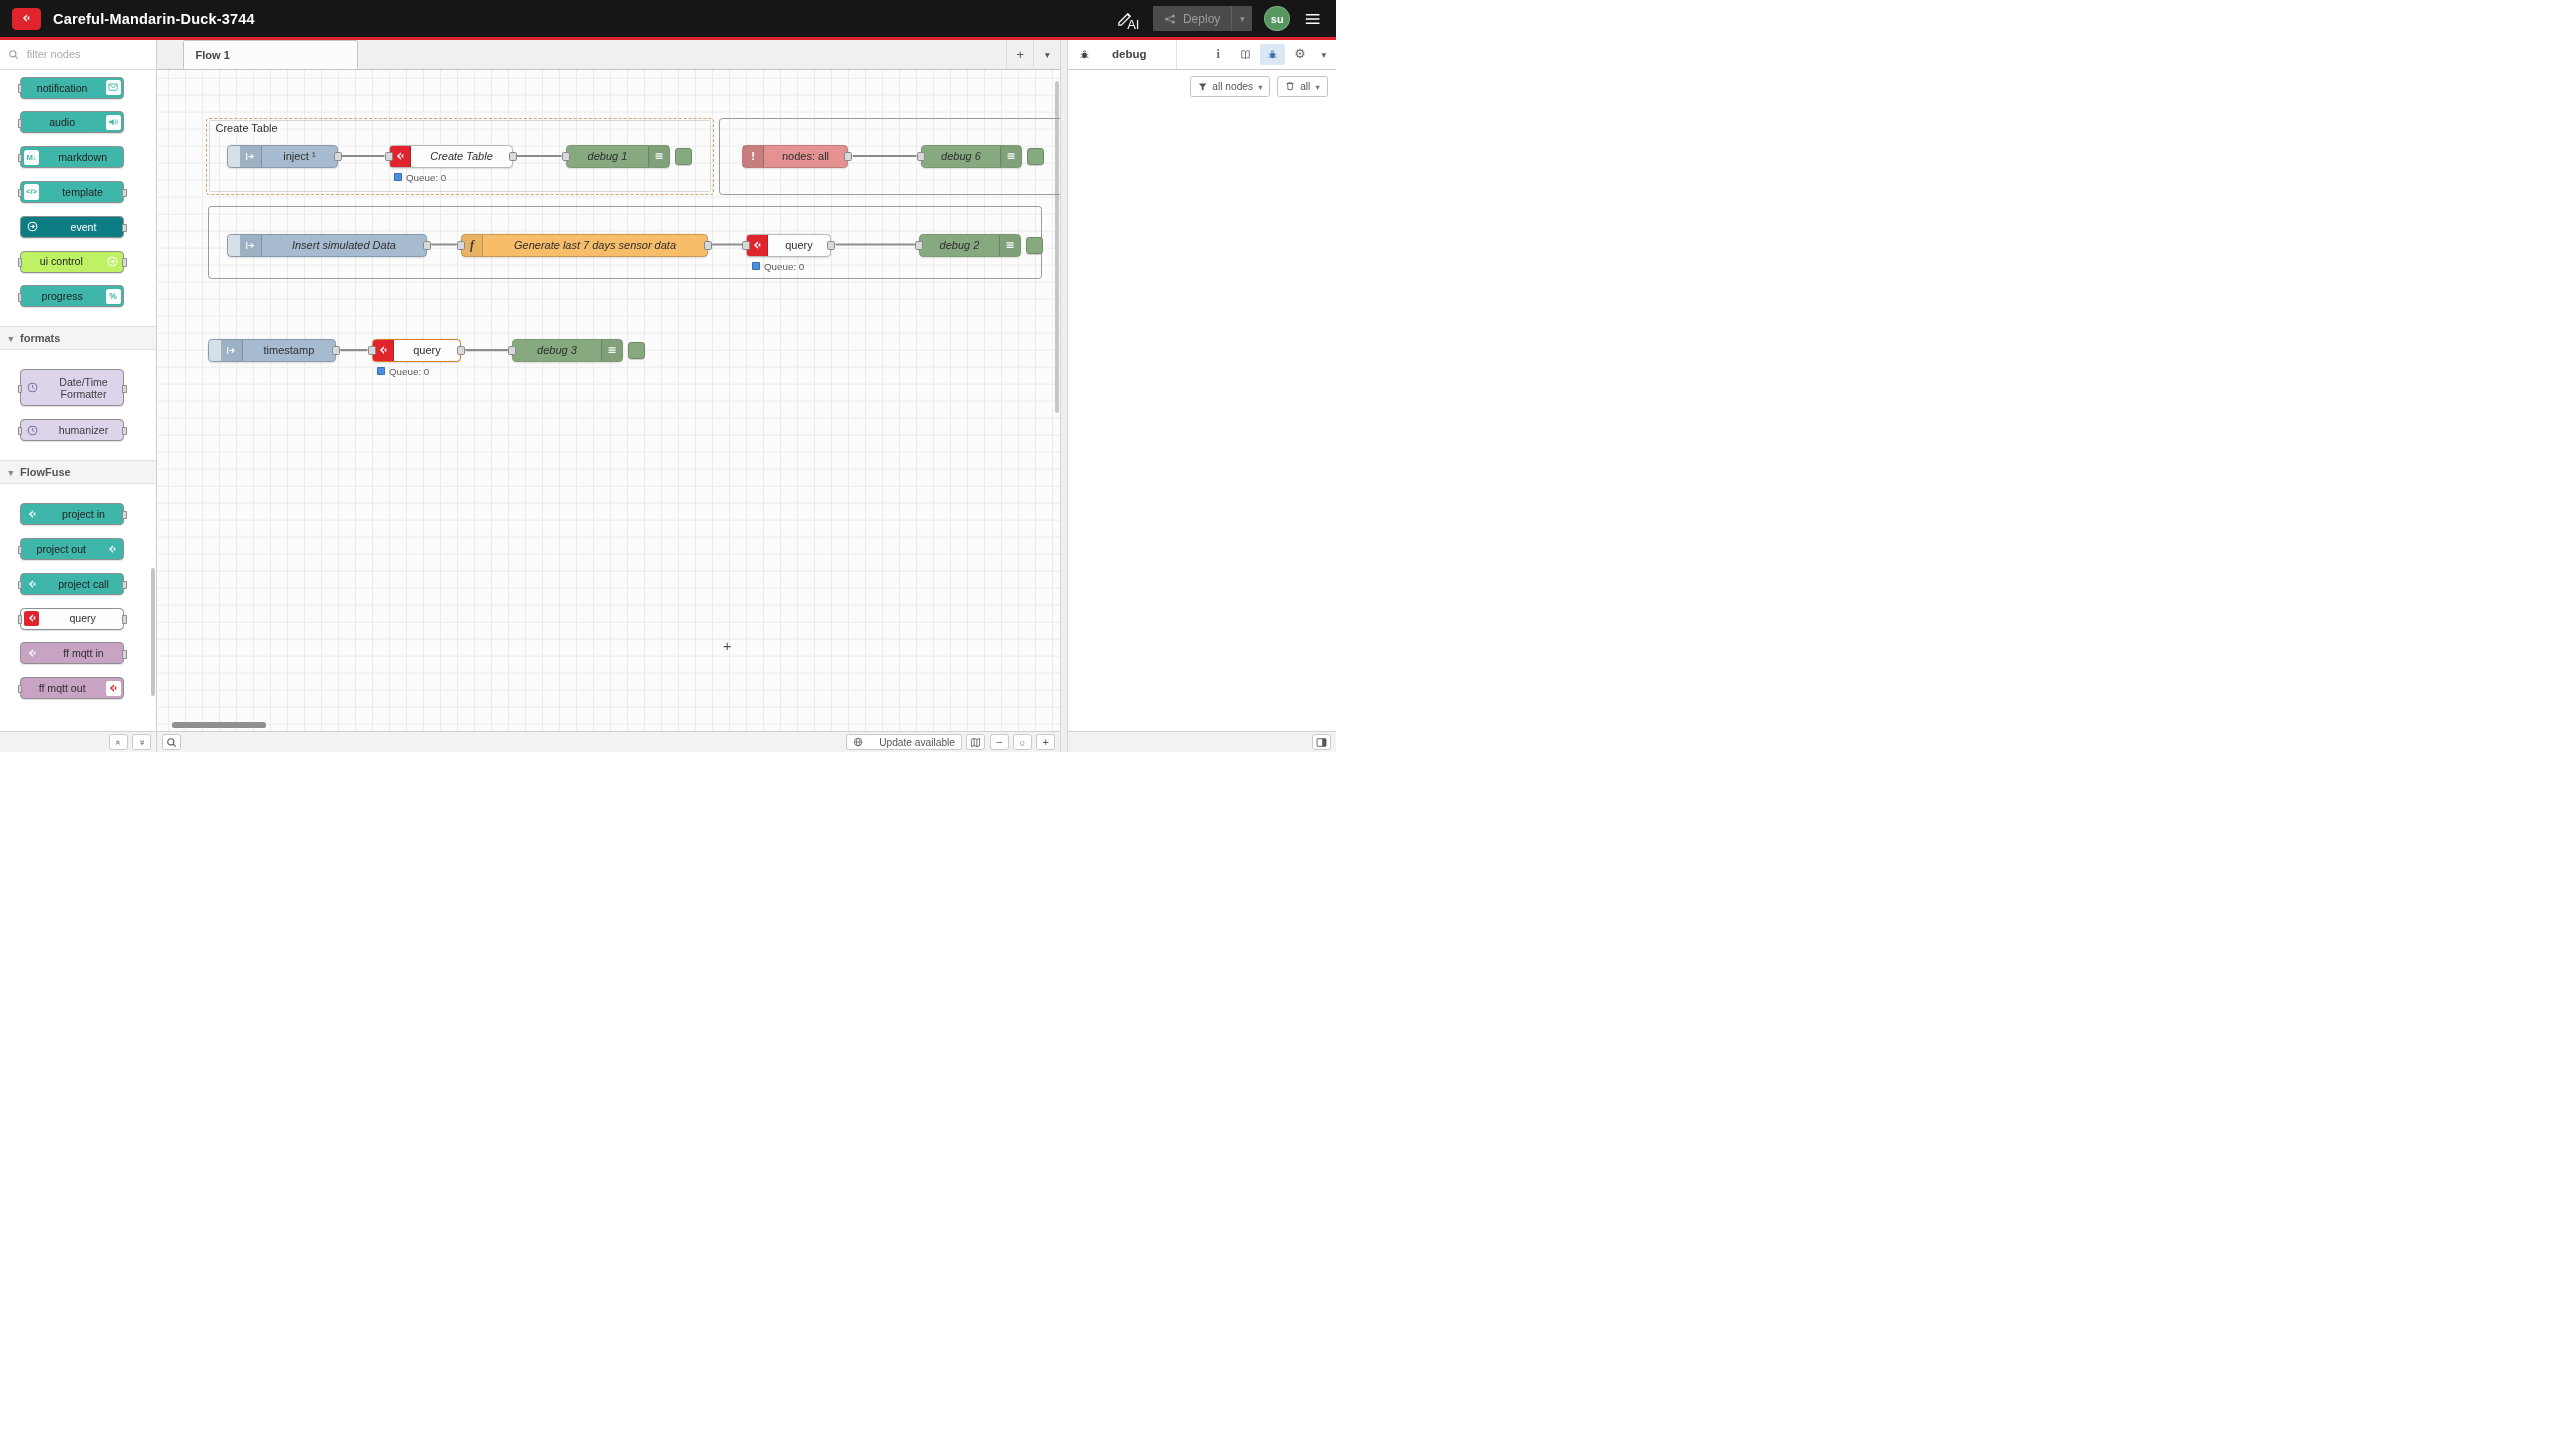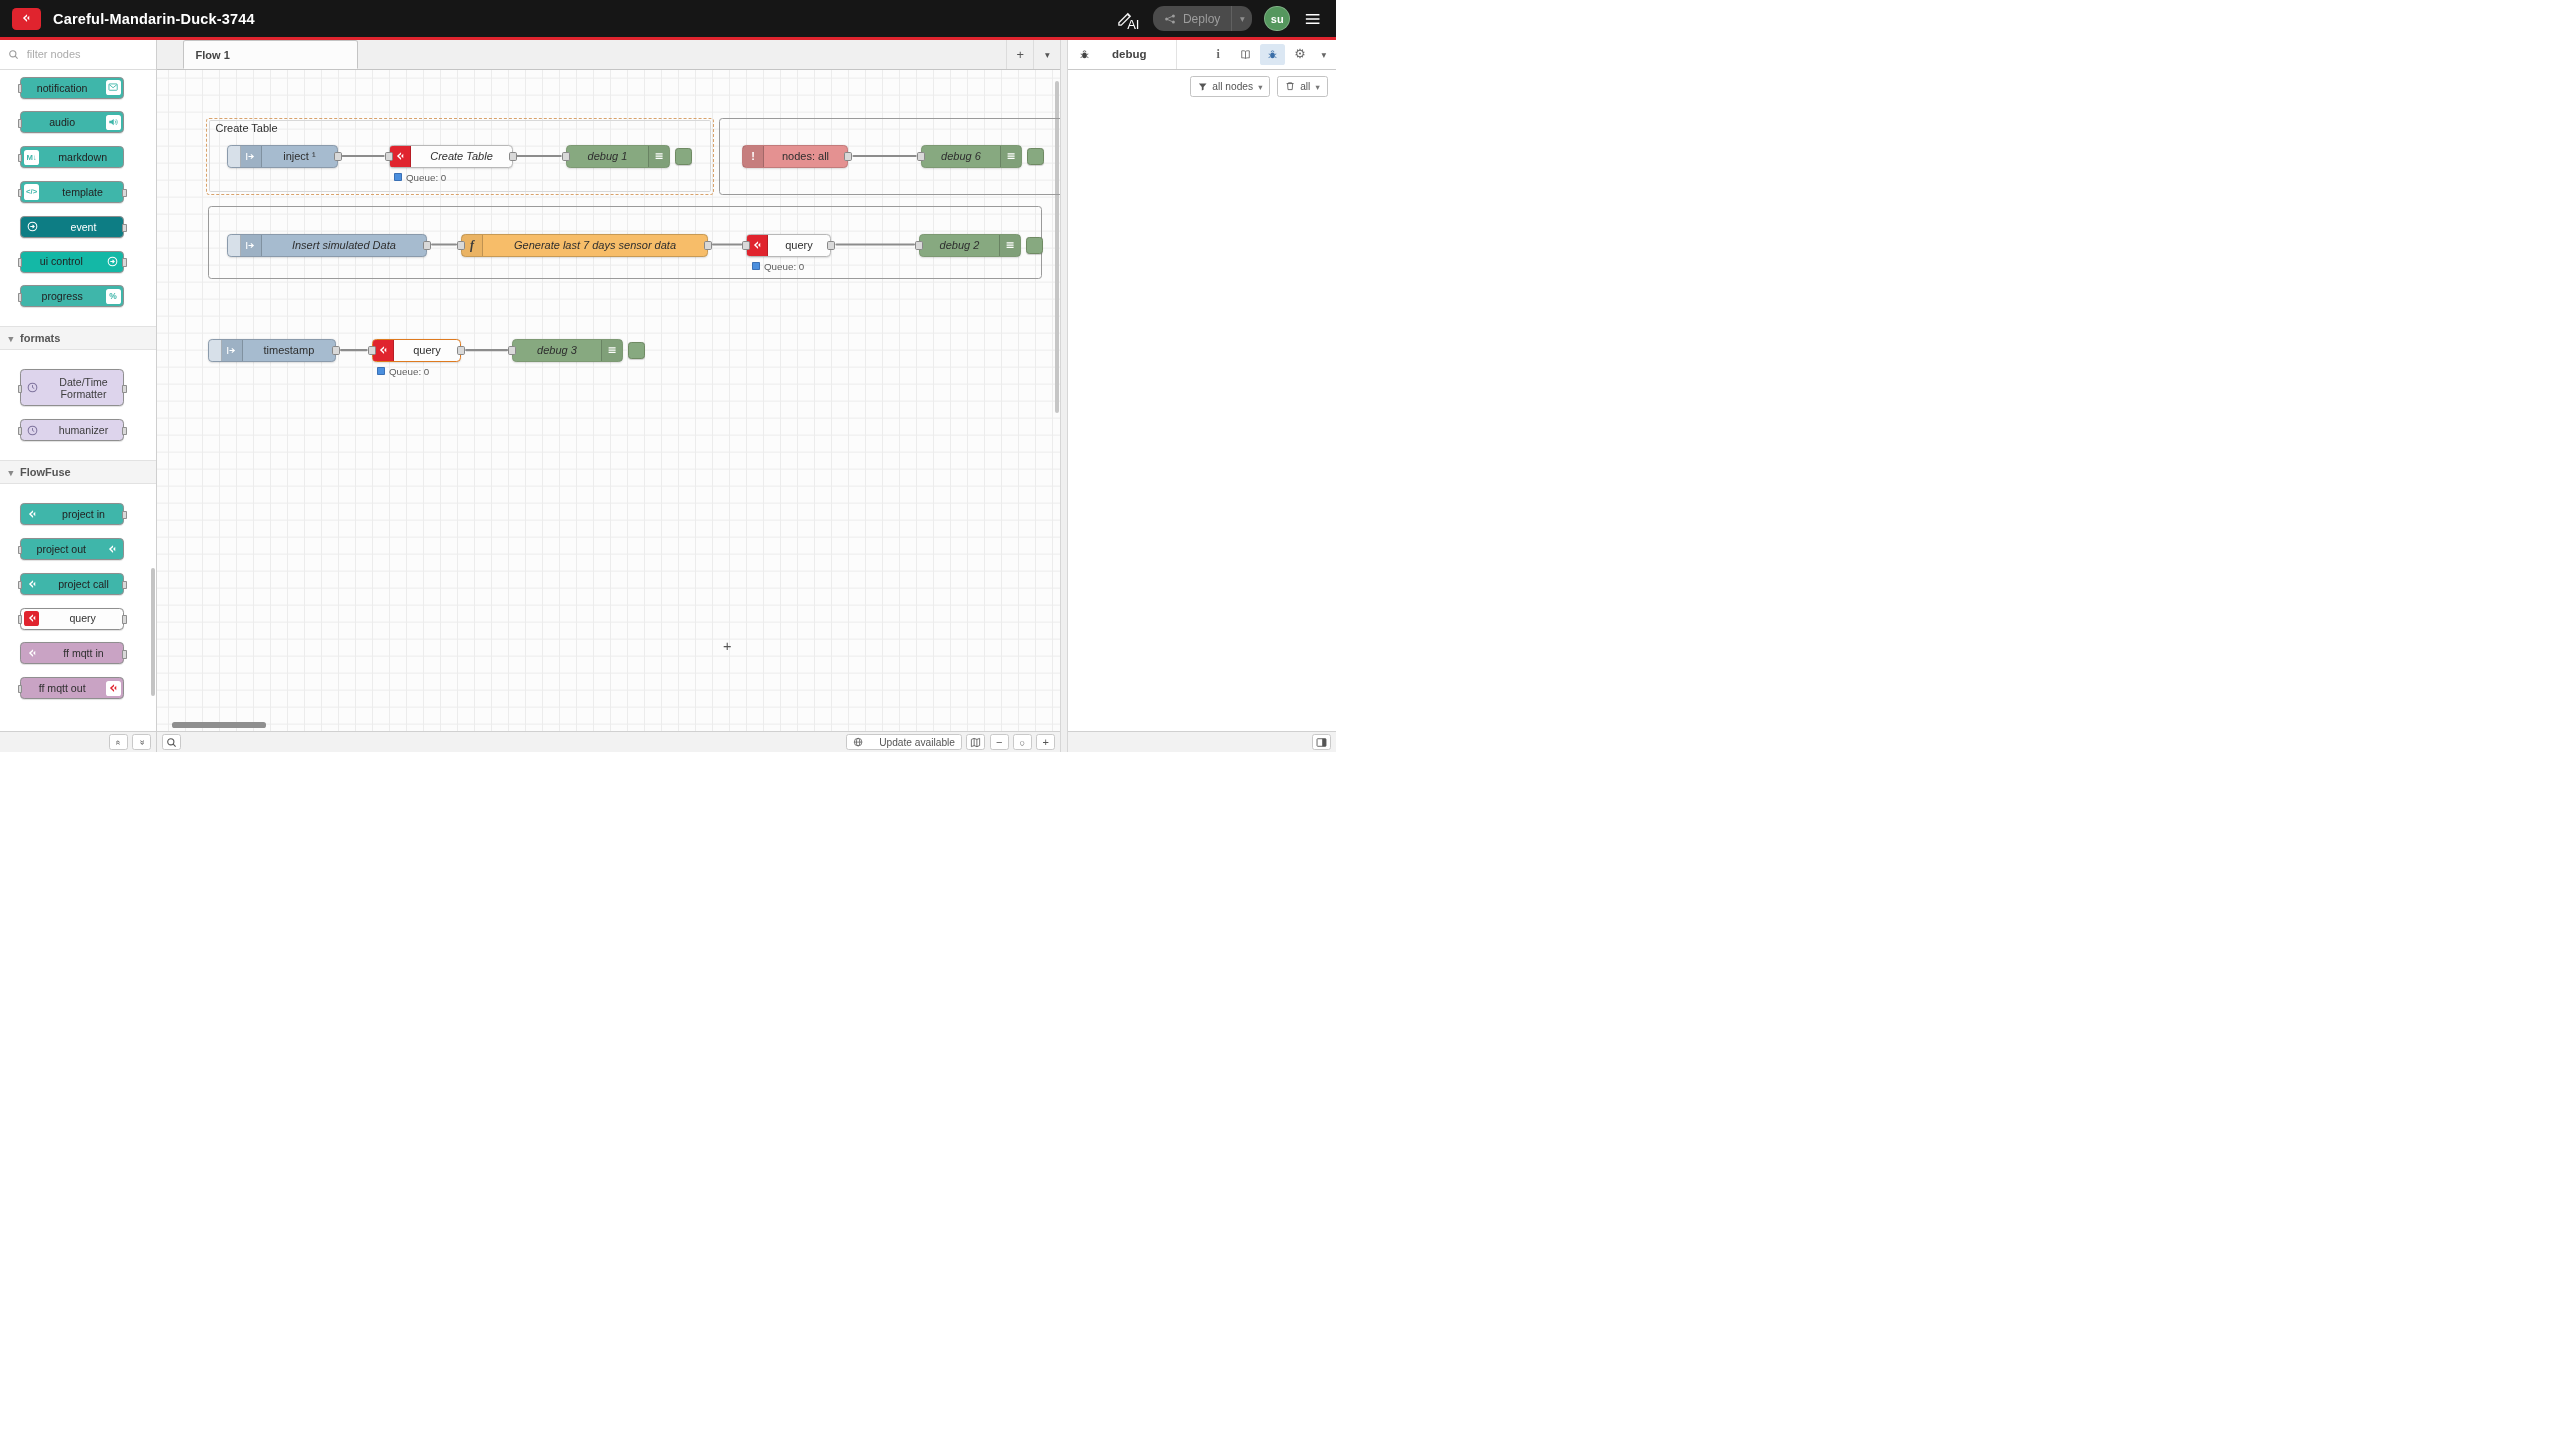--- a/index.html
+++ b/index.html
@@ -11,21 +11,21 @@
 
   
   .header { height:37px; background:#161616; display:flex; align-items:center;
             padding:0 12px; gap:12px; color:#fff; flex:0 0 auto; }
   .logo { width:29px; height:22px; border-radius:4.3px; display:flex; align-items:center;
           justify-content:center; color:#fff; cursor:pointer; }
   .title { font-size:14.5px; font-weight:bold; letter-spacing:0.2px; }
   .ai-btn { position:relative; width:32px; height:27px; display:flex; align-items:center;
             justify-content:center; color:#f2f2f2; cursor:pointer; }
   .ai-tag { position:absolute; right:1.7px; bottom:0; font-size:13px; font-weight:normal; color:#fff; }
-  .deploy { display:flex; align-items:stretch; background:#4b4b4b; border-radius:11px;
+  .deploy { display:flex; align-items:stretch; background:#4b4b4b; border-radius:1px;
             height:25.6px; color:#9d9d9d; font-size:12px; overflow:hidden; cursor:default; }
   .deploy-main { display:flex; align-items:center; gap:6.8px; padding:0 11px; }
   .deploy-caret { display:flex; align-items:center; padding:0 7.7px; border-left:0.9px solid #616161;
                   color:#8f8f8f; font-size:9.4px; }
   .avatar { width:25.6px; height:25.6px; border-radius:50%; display:flex; align-items:center;
             justify-content:center; font-size:11px; font-weight:bold; color:#fff;
             border:1.7px solid rgba(255,255,255,.25); cursor:pointer; }
   .menu-btn { width:22px; height:19px; display:flex; align-items:center; justify-content:center;
               color:#fff; cursor:pointer; }
   .red-bar { height:2.6px; flex:0 0 auto; }
@@ -248,21 +248,21 @@
           <div class="pnode" style="background: rgb(13, 125, 132); color: rgb(255, 255, 255);">
             <span class="picon" style="color:#fff">
               <svg viewBox="0 0 16 16" width="11" height="11">
                 <circle cx="8" cy="8" r="6.3" fill="none" stroke="currentColor" stroke-width="1.5"></circle>
                 <path d="M4.8 8h5.2M8 5.5L10.5 8 8 10.5" fill="none" stroke="currentColor" stroke-width="1.5"></path>
               </svg>
             </span>
             <span class="plabel">event</span>
             <span class="pport right"></span>
           </div>
-          <div class="pnode" style="background: #14b8a6; color: rgb(34, 34, 34);">
+          <div class="pnode" style="background: #bef264; color: rgb(34, 34, 34);">
             <span class="plabel">ui control</span>
             <span class="picon" style="color:#fff">
               <svg viewBox="0 0 16 16" width="11" height="11">
                 <circle cx="8" cy="8" r="6.3" fill="none" stroke="currentColor" stroke-width="1.5"></circle>
                 <path d="M4.8 8h5.2M8 5.5L10.5 8 8 10.5" fill="none" stroke="currentColor" stroke-width="1.5"></path>
               </svg>
             </span>
             <span class="pport left"></span>
             <span class="pport right"></span>
           </div>

